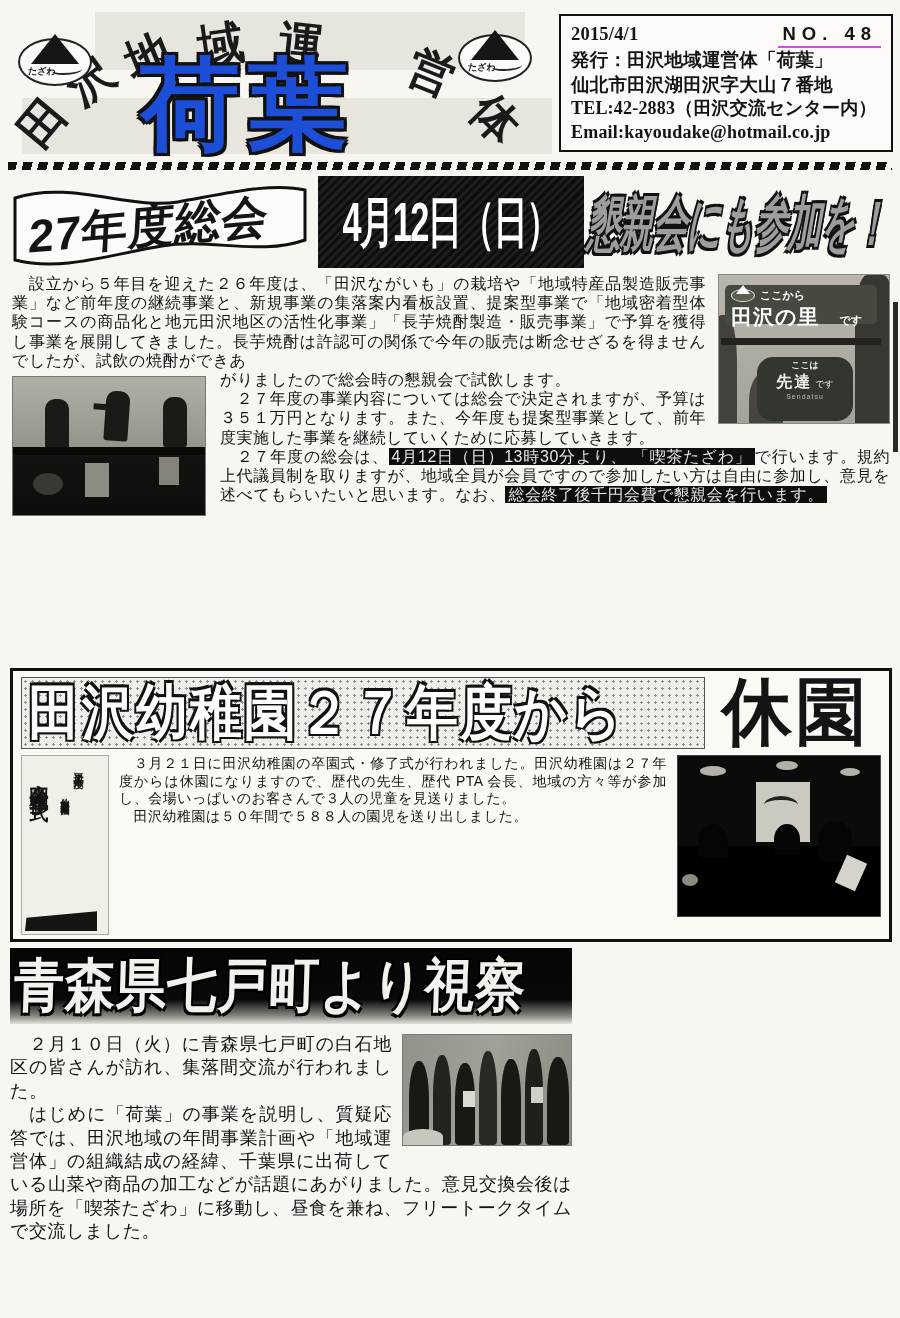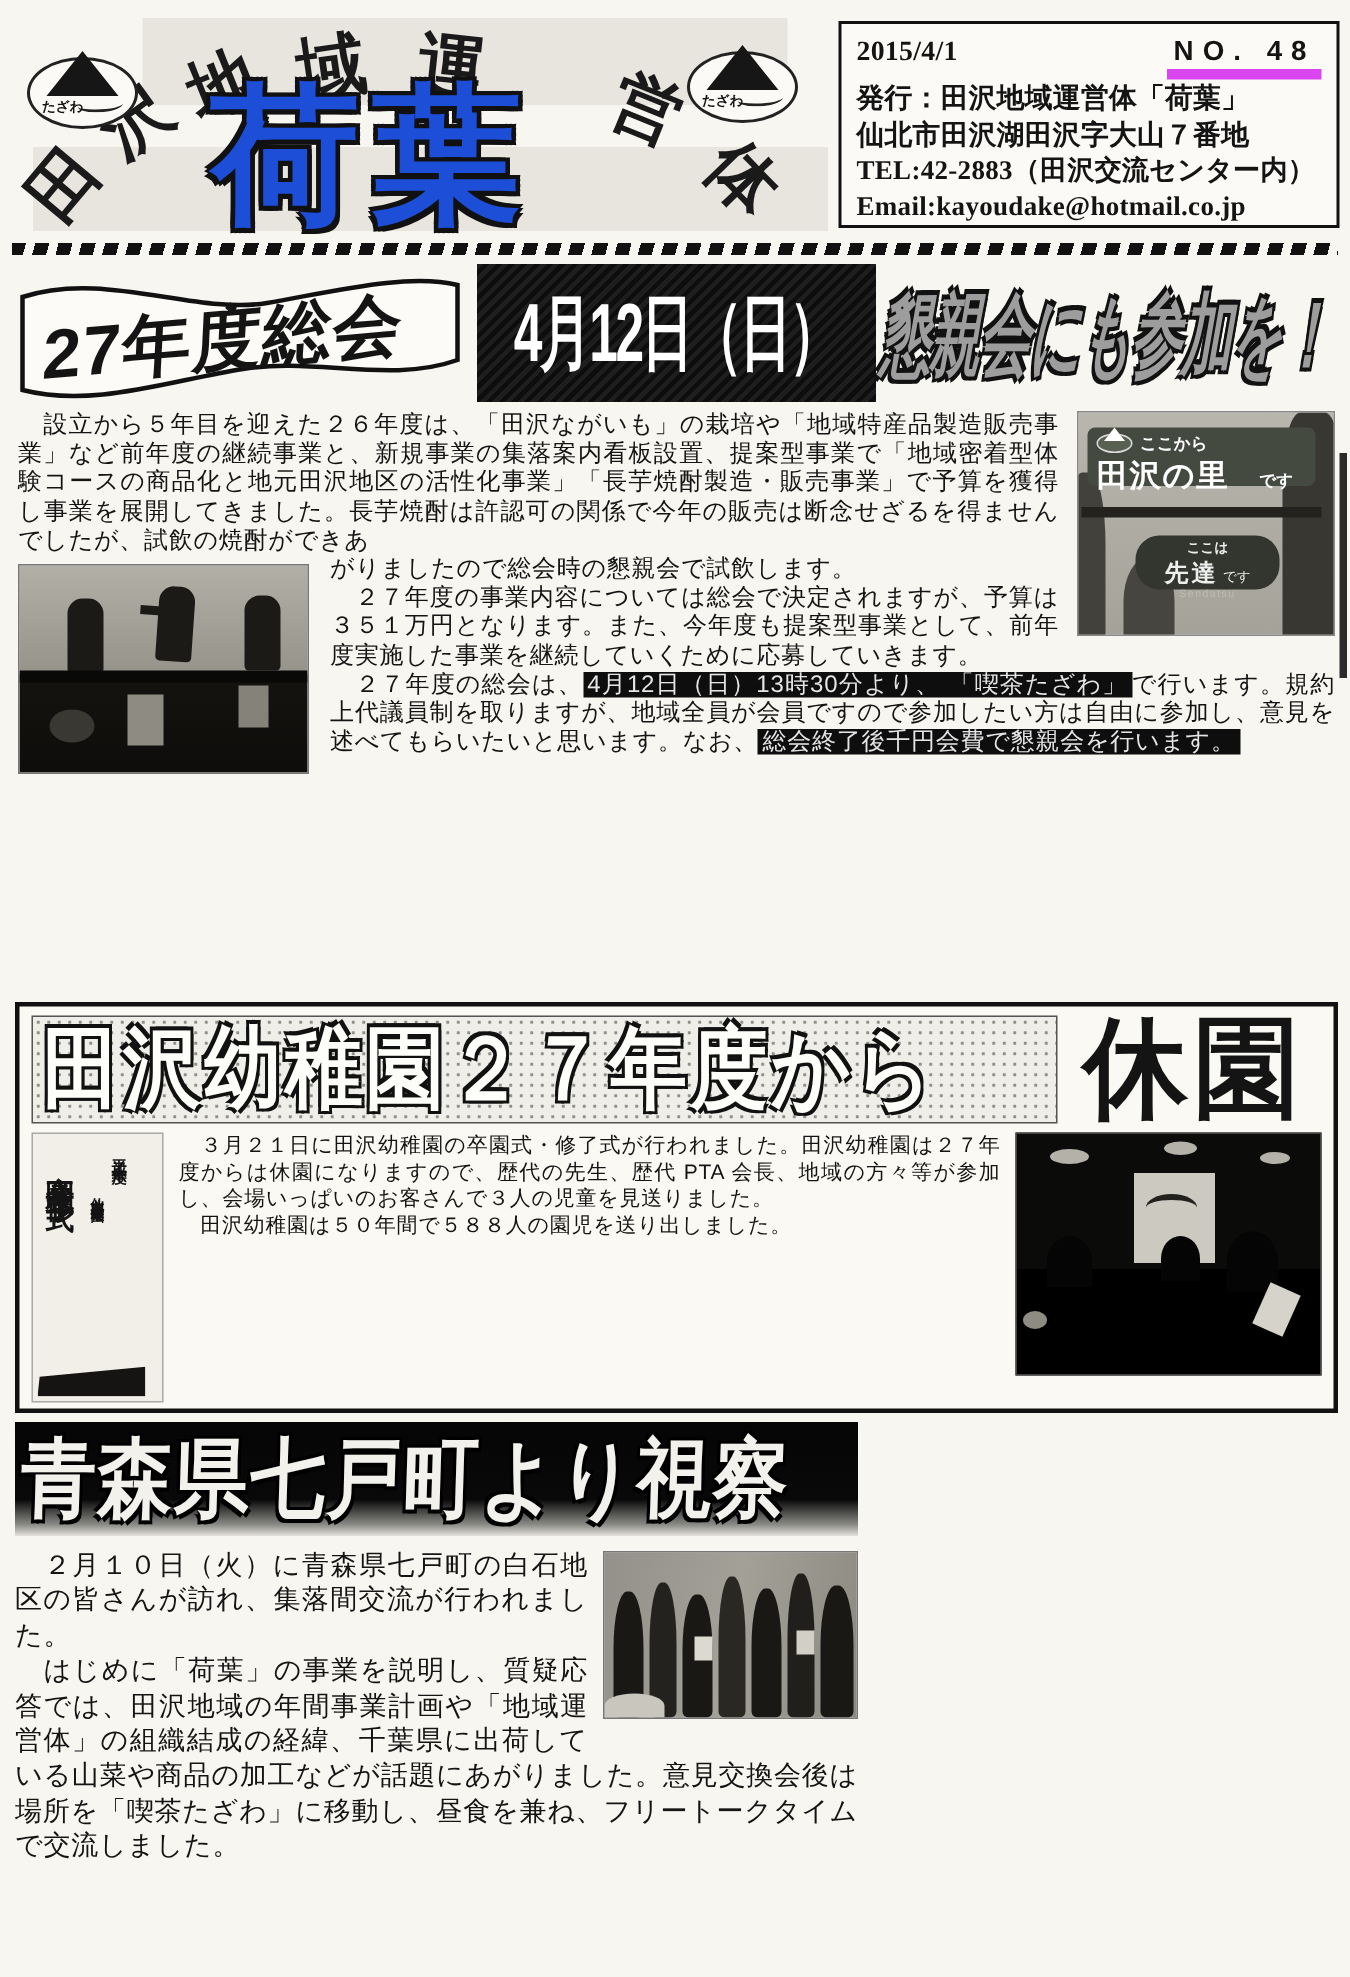--- a/index.html
+++ b/index.html
@@ -32,21 +32,21 @@
           border-bottom:30px solid #161616; }
   .badge em { position:absolute; left:8px; bottom:6px; font-style:normal; font-size:9px; font-weight:700; }
   .badge .swoosh { position:absolute; right:8px; bottom:9px; width:30px; height:10px;
           border-bottom:2px solid #222; border-radius:0 0 100% 60%; }
 
   
   .infobox { position:absolute; right:7px; top:14px; width:334px; height:138px;
              border:2px solid #111; background:#fbfaf7; padding:6px 10px 4px;
              font-weight:700; font-size:18.5px; line-height:1.32; letter-spacing:0.2px; }
   .ib-row1 { display:flex; justify-content:space-between; align-items:baseline; }
-  .ib-no { letter-spacing:6px; border-bottom:7px solid #d946ef; padding:0 4px; }
+  .ib-no { letter-spacing:6px; border-bottom:2px solid #d946ef; padding:0 4px; }
   .ib-tel, .ib-email { font-family:"Liberation Serif", serif; font-size:18px; }
 
   
   .divider { position:absolute; left:8px; right:8px; top:162px; height:8px;
     background:repeating-linear-gradient(105deg,#111 0 9px,transparent 9px 15px); }
 
   
   .headline-row { position:absolute; left:10px; top:176px; width:884px; height:92px; }
   .flag { position:absolute; left:0; top:2px; width:300px; height:88px; }
   .flag svg { position:absolute; inset:0; }
@@ -76,21 +76,21 @@
     border-radius:5px; color:#fff; padding:3px 6px; z-index:2; }
   .s1row1 { display:flex; align-items:center; gap:5px; }
   .mini-badge { width:24px; height:13px; border:1px solid #ddd; border-radius:50%; position:relative; background:#586052; }
   .mini-cone { position:absolute; left:50%; top:-5px; transform:translateX(-50%); width:0; height:0;
     border-left:7px solid transparent; border-right:7px solid transparent; border-bottom:9px solid #fff; }
   .s1-from { font-size:11px; font-weight:700; }
   .s1row2 { display:flex; align-items:baseline; gap:20px; margin-top:0; }
   .s1-place { font-size:21px; font-weight:900; letter-spacing:1px; }
   .s1-desu { font-size:11px; font-weight:700; }
   .sign-bar { position:absolute; left:2px; top:63px; width:160px; height:7px; background:#23221f; z-index:2; }
-  .sign2 { position:absolute; left:38px; top:82px; width:96px; height:36px; background:#32362e;
+  .sign2 { position:absolute; left:38px; top:82px; width:96px; height:64px; background:#32362e;
     border-radius:16px; color:#eee; text-align:center; padding-top:2px; z-index:2; }
   .s2-here { font-size:9px; font-weight:700; }
   .s2row { display:flex; align-items:baseline; justify-content:center; gap:3px; }
   .s2-name { font-size:16px; font-weight:900; letter-spacing:2px; }
   .s2-desu { font-size:9px; }
   .s2-romaji { font-size:7px; letter-spacing:1px; color:#bdbdb5; }
   .stage-photo { float:left; width:194px; height:140px; margin:6px 14px 4px 0; position:relative;
     background:linear-gradient(#b2afa7 0%,#96938b 52%,#141310 53%,#0e0d0b 100%);
     border:1px solid #777; overflow:hidden; }
   .fig { position:absolute; width:24px; height:50px; background:#1b1a17; border-radius:10px 10px 3px 3px; }

